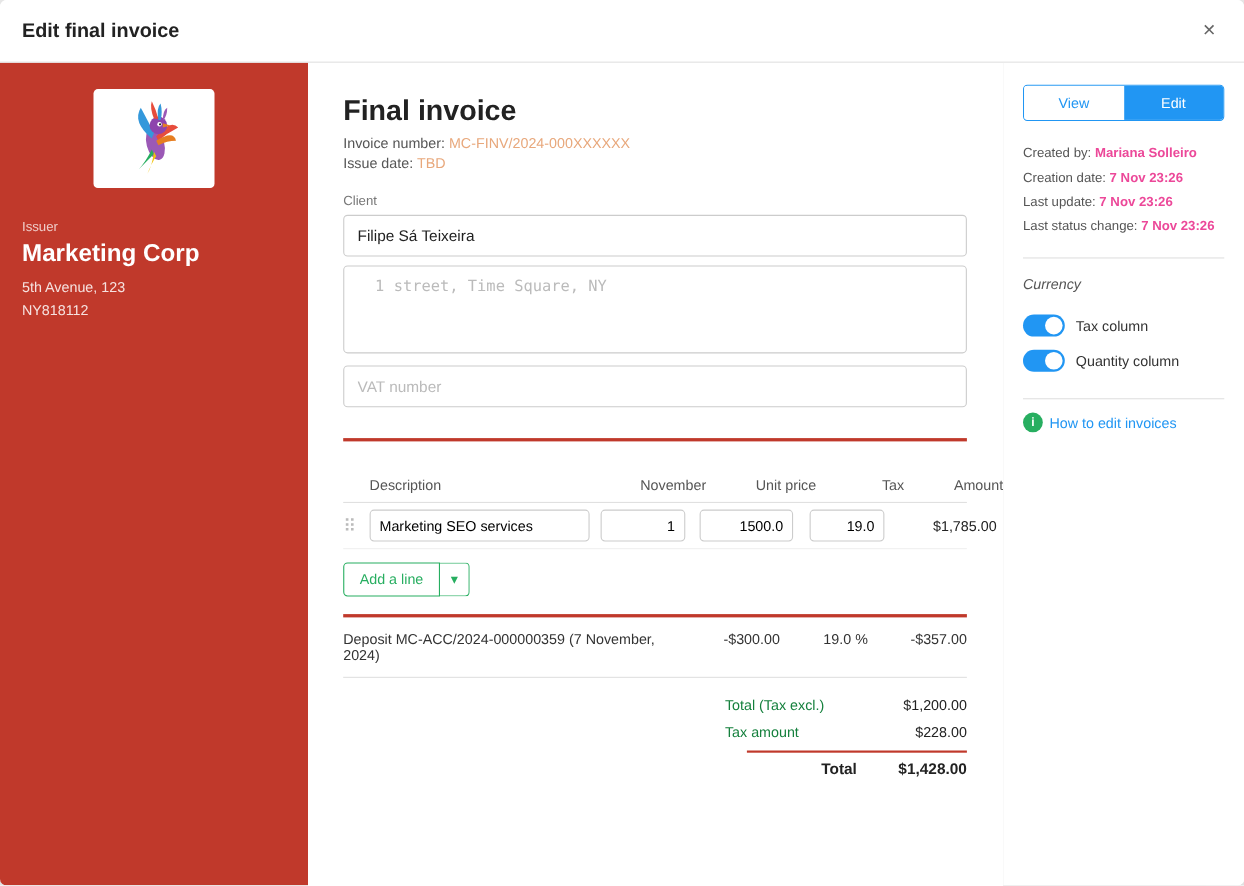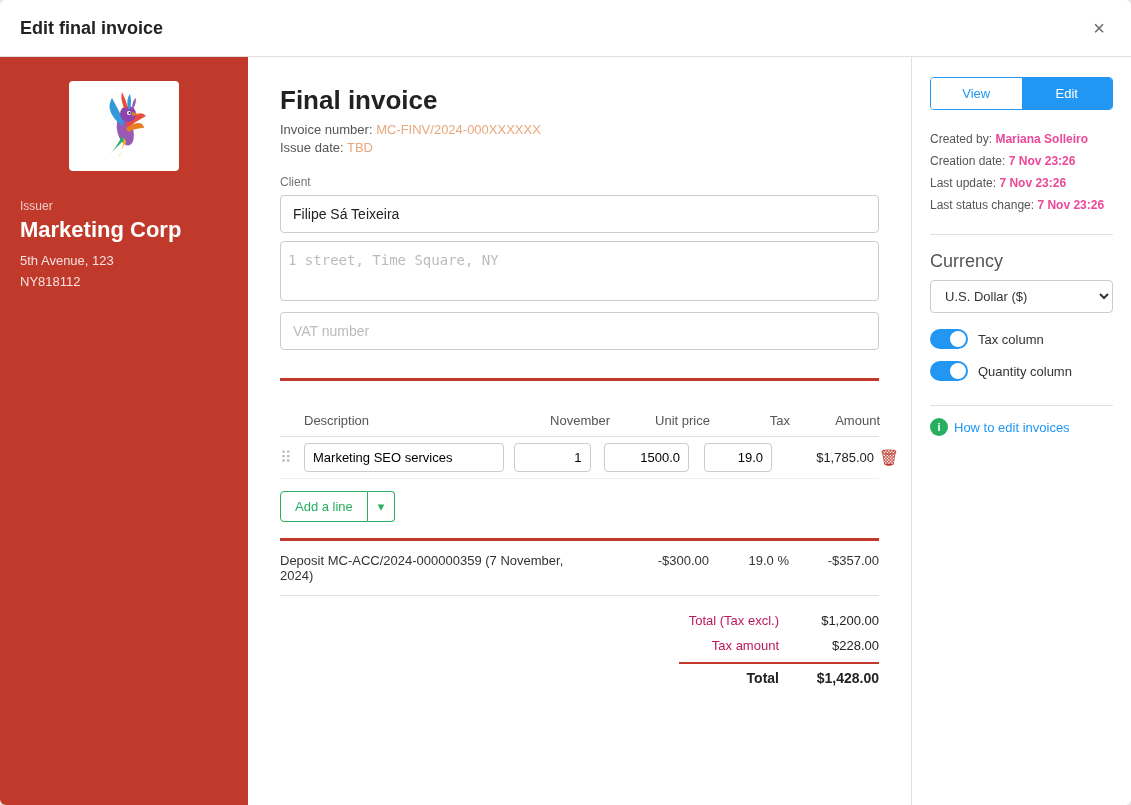--- a/index.html
+++ b/index.html
@@ -44,21 +44,21 @@
     }
 
     .modal-body {
       display: flex;
       flex: 1;
       overflow: hidden;
     }
 
     
     .sidebar {
-      width: 248px;
+      width: 280px;
       background: #c0392b;
       flex-shrink: 0;
       display: flex;
       flex-direction: column;
       align-items: center;
       padding: 24px 20px;
     }
 
     .logo-box {
       width: 110px;
@@ -143,26 +143,26 @@
     }
 
     .client-input::placeholder {
       color: #bbb;
     }
 
     .client-textarea {
       width: 100%;
       border: 1px solid #ccc;
       border-radius: 4px;
-      padding: 10px 7px;
+      padding: 10px 28px;
       font-size: 14px;
       color: #222;
       outline: none;
       resize: none;
-      height: 60px;
+      height: 80px;
       margin-bottom: 8px;
     }
 
     .client-textarea::placeholder {
       color: #bbb;
     }
 
     
     .table-section {
       margin-top: 20px;
@@ -303,22 +303,22 @@
 
     .totals-row {
       display: flex;
       justify-content: flex-end;
       padding: 5px 0;
       gap: 20px;
     }
 
     .totals-label {
       font-size: 13px;
-      color: #be185d;
-      text-align: right;
+      color: #15803d;
+      text-align: left;
       min-width: 120px;
     }
 
     .totals-value {
       font-size: 13px;
       color: #222;
       min-width: 80px;
       text-align: right;
     }
 
@@ -405,23 +405,24 @@
       color: #555;
       margin-bottom: 4px;
       line-height: 1.5;
     }
 
     .meta-row strong {
       color: #ec4899;
     }
 
     .panel-label {
-      font-size: 18px;
+      font-size: 13px;
       color: #555;
-      margin-bottom: 8px;
+      margin-bottom: 20px;
+      font-style: italic;
     }
 
     .currency-select {
       width: 100%;
       padding: 7px 10px;
       border: 1px solid #ccc;
       border-radius: 4px;
       font-size: 13px;
       color: #333;
       background: #fff;
@@ -631,25 +632,20 @@
           <span>Last update:</span>
           <strong>7 Nov 23:26</strong>
         </div>
         <div class="meta-row">
           <span>Last status change:</span>
           <strong>7 Nov 23:26</strong>
         </div>
       </div>
 
       <div class="panel-label">Currency</div>
-      <select class="currency-select">
-        <option>U.S. Dollar ($)</option>
-        <option>Euro (€)</option>
-        <option>British Pound (£)</option>
-      </select>
 
       <div class="toggle-row">
         <div class="toggle"></div>
         <span class="toggle-label">Tax column</span>
       </div>
 
       <div class="toggle-row">
         <div class="toggle"></div>
         <span class="toggle-label">Quantity column</span>
       </div>

